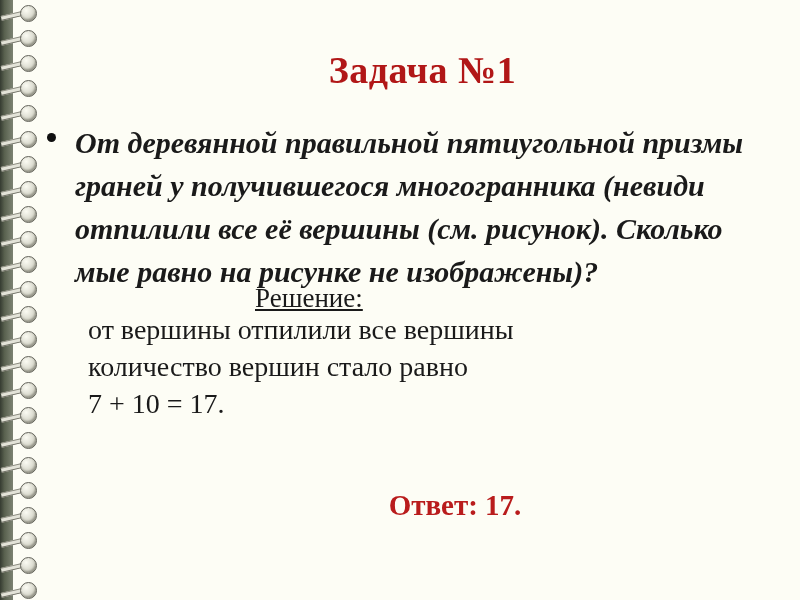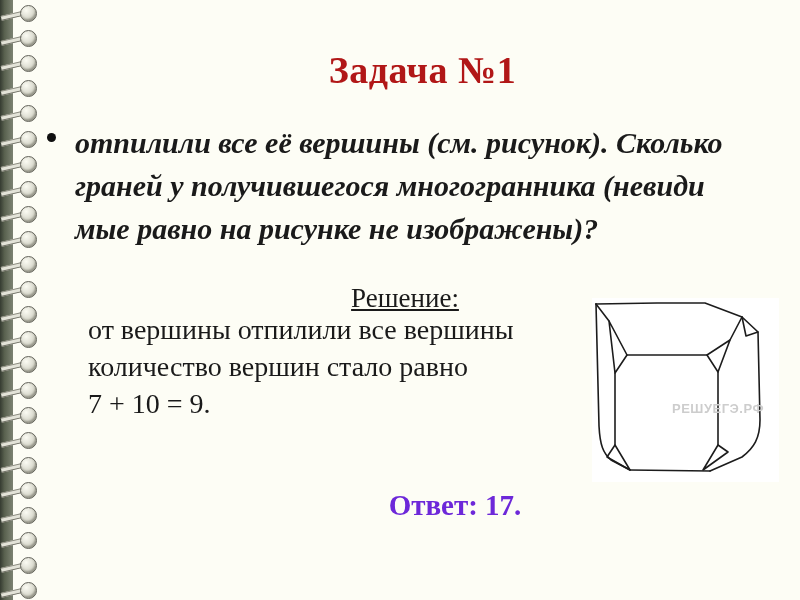--- a/index.html
+++ b/index.html
@@ -19,27 +19,27 @@
        background:radial-gradient(circle at 35% 30%,#fbfbf3,#dadace 55%,#a6a698);
        border:1px solid #63635a;box-shadow:inset -1px -2px 2px rgba(60,60,50,.35);}
 
   .title{position:absolute;left:45px;top:48px;width:755px;text-align:center;
        font-size:38px;font-weight:bold;color:#b11717;letter-spacing:.5px;}
 
   .problem{position:absolute;left:75px;top:121px;width:712px;
        font-size:30px;font-weight:bold;font-style:italic;line-height:43px;white-space:nowrap;}
   .bullet{position:absolute;left:47px;top:133px;width:9px;height:9px;border-radius:50%;background:#101010;}
 
-  .solution-head{position:absolute;left:255px;top:283px;width:300px;text-align:center;
+  .solution-head{position:absolute;left:255px;top:283px;width:300px;
        font-size:27px;text-decoration:underline;}
   .solution{position:absolute;left:88px;top:311px;width:500px;
        font-size:28px;line-height:37px;white-space:nowrap;}
 
   .answer{position:absolute;left:305px;top:489px;width:300px;text-align:center;
-       font-size:29px;font-weight:bold;color:#6d28d9;}
+       font-size:29px;font-weight:bold;color:#b91c1c;}
 
   .figure{position:absolute;left:592px;top:298px;width:187px;height:184px;background:#ffffff;}
   .figure svg{position:absolute;left:0;top:0;}
   .figure path{fill:none;stroke:#1c1c1c;stroke-width:1.6;stroke-linejoin:round;stroke-linecap:round;}
   .watermark{position:absolute;left:80px;top:103px;font-family:"Liberation Sans",sans-serif;
        font-size:13px;font-weight:bold;color:#cdcdcd;letter-spacing:.5px;white-space:nowrap;}
 </style>
 </head>
 <body>
 
@@ -142,57 +142,29 @@
       <div class="ring" style="top: 581.3px;">
         <span class="wire"></span>
         <span class="ball"></span>
       </div>
     </div>
 
   <div class="title">Задача №1</div>
 
   <div class="bullet"></div>
   <div class="problem">
+    <div>От деревянной правильной пятиугольной призмы</div>
+    <div>граней у получившегося многогранника (невиди</div>
     <div>отпилили все её вершины (см. рисунок). Сколько</div>
-    <div>граней у получившегося многогранника (невиди</div>
     <div>мые равно на рисунке не изображены)?</div>
   </div>
 
   <div class="solution-head">Решение:</div>
   <div class="solution">
     <div>от вершины отпилили все вершины</div>
     <div>количество вершин стало равно</div>
-    <div>7 + 10 = 9.</div>
+    <div>7 + 10 = 17.</div>
   </div>
 
   <div class="answer">Ответ: 17.</div>
 
-  <div class="figure">
-    <svg width="187" height="184" viewBox="0 0 187 184">
-
-      <path d="M4,6 L65,5 L113,5 L150,19"></path>
-
-      <path d="M150,19 L166,34 L154,38 Z"></path>
-
-      <path d="M4,6 L17,23"></path>
-      <path d="M17,23 L35,57 L23,75 Z"></path>
-
-      <path d="M35,57 L115,57"></path>
-
-      <path d="M115,57 L138,42 L126,74 Z"></path>
-      <path d="M150,19 L138,42"></path>
-
-      <path d="M23,75 L23,147"></path>
-      <path d="M126,74 L126,147"></path>
-
-      <path d="M23,147 L15,159 L38,172 Z"></path>
-      <path d="M126,147 L136,154 L111,172 Z"></path>
-
-      <path d="M38,172 L118,173"></path>
-
-      <path d="M4,6 L7,128 C8,147 11,155 19,162 L38,172"></path>
-
-      <path d="M166,34 L168,122 C168,140 162,150 150,159 L118,173"></path>
-    </svg>
-    <span class="watermark">РЕШУЕГЭ.РФ</span>
-  </div>
 
 </div>
 
 </body></html>

